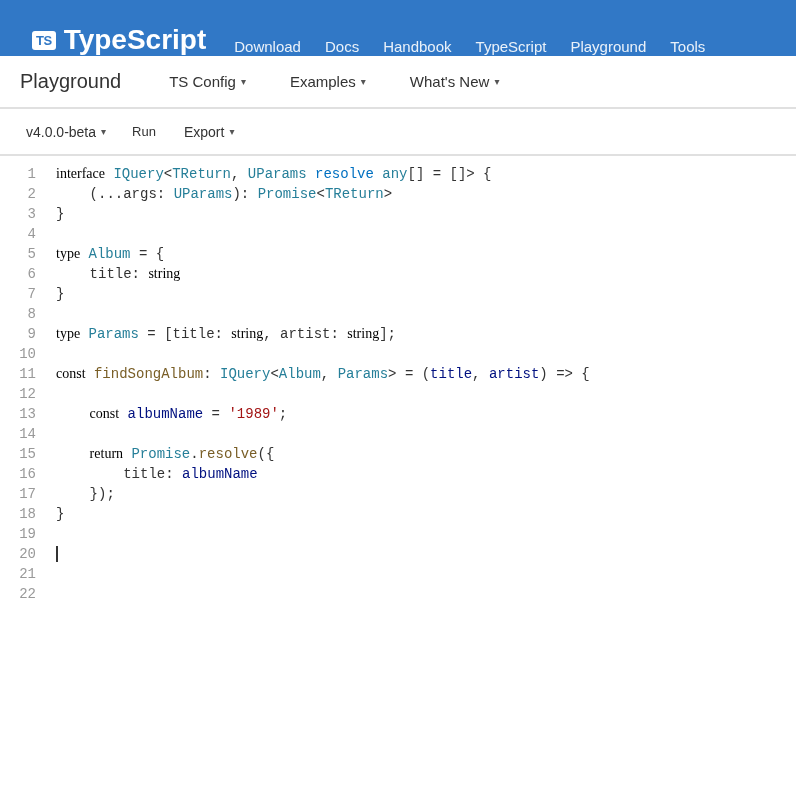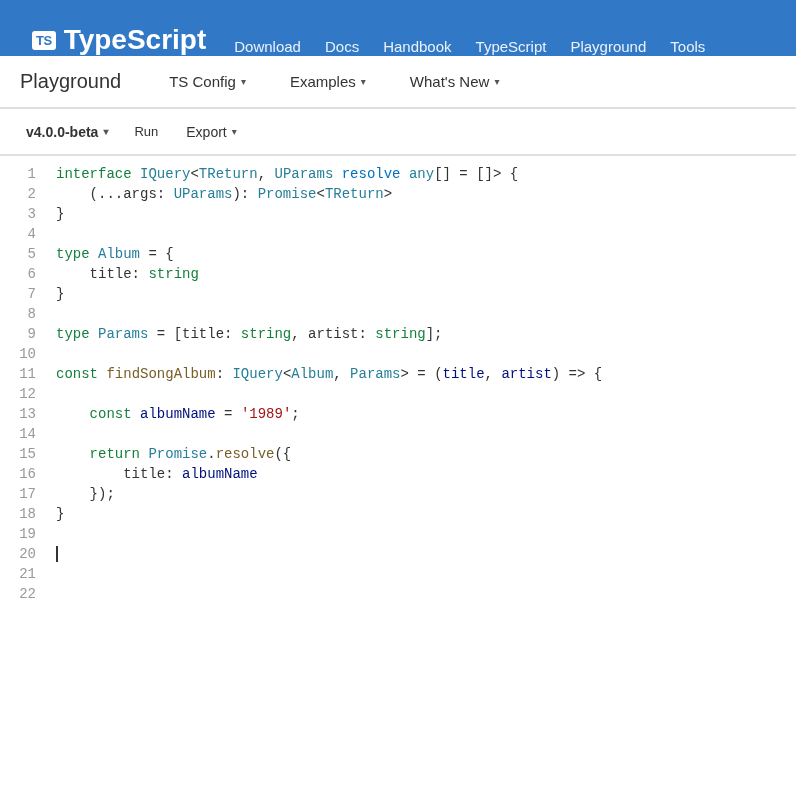--- a/index.html
+++ b/index.html
@@ -104,21 +104,20 @@
     .version-btn {
       display: flex;
       align-items: center;
       gap: 5px;
       font-size: 14px;
       color: #333;
       background: none;
       border: none;
       cursor: pointer;
       padding: 4px 6px;
-      font-weight: bold;
     }
 
     .run-btn {
       font-size: 13px;
       color: #333;
       background: none;
       border: none;
       cursor: pointer;
       padding: 4px 8px;
     }
@@ -184,21 +183,21 @@
       background: #333;
       vertical-align: text-bottom;
       animation: blink 1s step-end infinite;
     }
 
     @keyframes blink {
       50% { opacity: 0; }
     }
 
     
-    .kw-blue { color: #15803d; }        
+    .kw-blue { color: #000000; font-family: Liberation Serif, serif; }        
     .kw-blue-dark { color: #0070c1; }   
     .type-green { color: #267f99; }     
     .str-orange { color: #a31515; }     
     .comment-green { color: #008000; }  
     .punct { color: #333; }             
     .fn-yellow { color: #795e26; }      
     .param-blue { color: #001080; }      
     .any-kw { color: #267f99; }         
 
     .divider {

